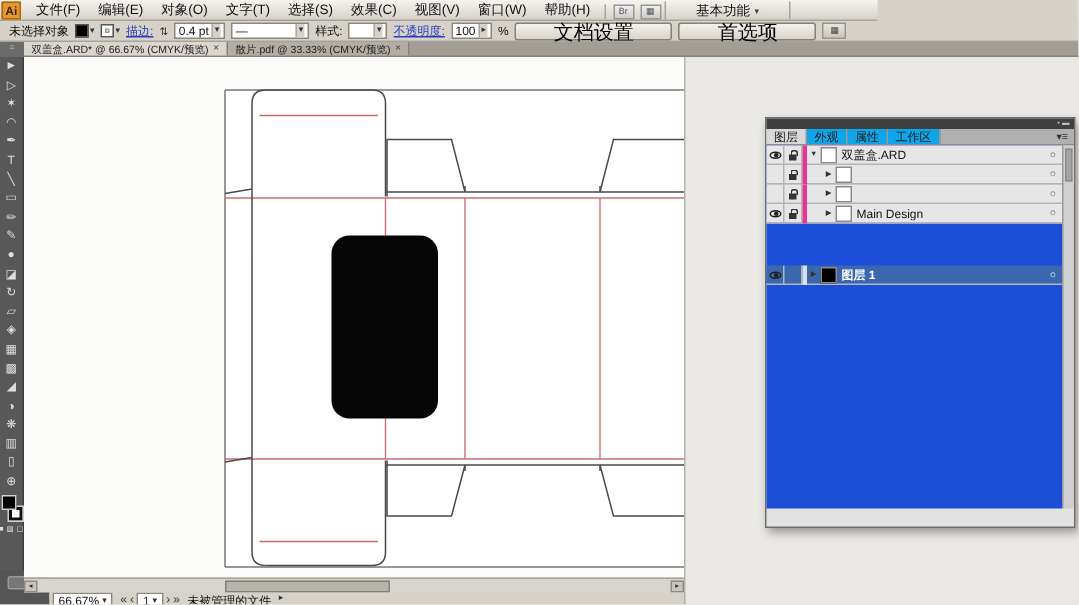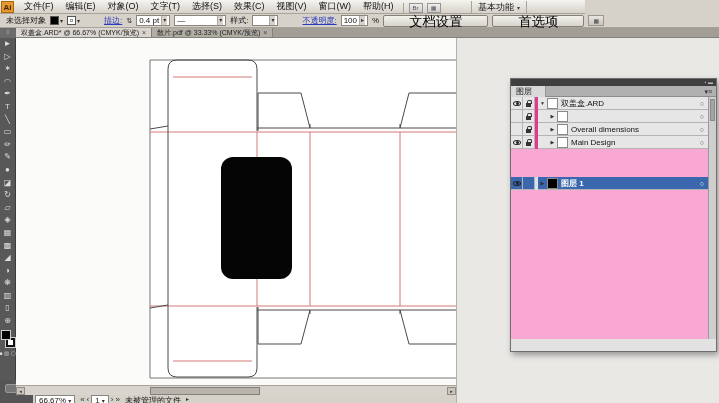--- a/index.html
+++ b/index.html
@@ -10,32 +10,32 @@
   .menubar { position:absolute; left:0; top:0; width:585px; height:14px;
     background:linear-gradient(#f6f4f0,#d6d2ca); border-bottom:1px solid #a8a49c;
     display:flex; align-items:flex-end; }
   .ai-logo { width:13px; height:12px; margin:0 4px 0 1px; background:#e8972f; border:1px solid #a86a10;
     color:#40280a; font-weight:bold; font-size:8px; display:flex; align-items:center; justify-content:center; }
   .menu-item { padding:0 6px; line-height:13px; white-space:nowrap; cursor:default; }
   .mb-sep { width:1px; height:10px; background:#a8a49c; margin:0 3px; }
   .mb-icon { width:14px; height:10px; border:1px solid #9a968e; background:linear-gradient(#eee,#ccc);
     font-size:6px; line-height:8px; text-align:center; color:#555; margin:0 2px; }
   .workspace { margin-left:auto; margin-right:58px; display:flex; align-items:center; gap:3px;
-    padding:0 6px; height:12px; border-left:1px solid #a8a49c; border-right:1px solid #a8a49c; }
+    padding:0 20px; height:12px; border-left:1px solid #a8a49c; border-right:1px solid #a8a49c; }
   .workspace .arr { font-size:6px; color:#444; }
 
   
   .controlbar { position:absolute; left:0; top:14px; width:719px; height:14px; background:#d6d2ca;
     border-bottom:1px solid #a8a49c; display:flex; align-items:center; gap:4px; padding-left:6px; font-size:8px; }
   .swatch-wrap { display:flex; align-items:center; gap:1px; }
   .swatch { width:9px; height:9px; border:1px solid #555; }
   .swatch.fill { background:#000; }
   .swatch.stroke { background:#fff; box-shadow:inset 0 0 0 2px #fff, inset 0 0 0 3px #999; }
   .tiny-arrow { font-size:6px; color:#333; }
-  .cb-link { color:#2b3bbb; text-decoration:underline; white-space:nowrap;margin-left:20px; }
+  .cb-link { color:#2b3bbb; text-decoration:underline; white-space:nowrap; }
   .combo { background:#fff; border:1px solid #8a867e; height:11px; display:flex; align-items:center;
     padding:0 2px; gap:2px; white-space:nowrap; }
   .combo .arr { font-size:6px; color:#333; background:#d6d2ca; border-left:1px solid #aaa; padding:0 1px; height:9px; line-height:9px;}
   .spin { font-size:7px; color:#333; }
   .cb-btn { border:1px solid #84807a; background:linear-gradient(#f3f1ec,#d8d4cc); border-radius:2px;
     padding:0 25px; height:12px; line-height:11px; white-space:nowrap; }
   .cb-icon-group { width:16px; height:11px; border:1px solid #9a968e; background:linear-gradient(#e8e6e1,#c9c5bd);
     font-size:6px; text-align:center; line-height:10px; color:#444; }
 
   
@@ -78,21 +78,21 @@
   .sb-msg { white-space:nowrap; }
 
   
   .layers-panel { position:absolute; left:510px; top:78px; width:207px; height:274px; background:#e2e2e2;
     border:1px solid #6e6e6e; box-shadow:2px 3px 6px rgba(0,0,0,.35); }
   .lp-header { height:7px; background:#3f3f3f; color:#bbb; font-size:5px; line-height:6px; text-align:right; padding-right:3px; }
   .lp-tabs { height:11px; background:#b0b0b0; border-bottom:1px solid #8c8c8c; display:flex; font-size:8px; }
   .lp-tab { padding:0 5px; line-height:11px; border-right:1px solid #979797; background:#0ea5e9; color:#1a1a1a; white-space:nowrap; }
   .lp-tab.active { background:#d9d9d9; }
   .lp-menu { margin-left:auto; padding-right:4px; font-size:7px; color:#333; line-height:11px; }
-  .lp-list { position:absolute; left:0; top:18px; right:8px; bottom:12px; background:#f9a8d4; }
+  .lp-list { position:absolute; left:0; top:18px; right:8px; bottom:12px; background:#1d4ed8; }
   .lp-row { height:13px; display:flex; align-items:center; border-bottom:1px solid #b4b4b4; background:#e6e6e6; font-size:8px; position:relative; }
   .col-eye,.col-lock { width:12px; height:13px; border-right:1px solid #b4b4b4; display:flex; align-items:center; justify-content:center; flex:none; }
   .eye-icon { width:8px; height:5px; border:1px solid #222; border-radius:50%; position:relative; visibility:hidden; }
   .eye-icon::after { content:""; position:absolute; left:2px; top:0.5px; width:3px; height:3px; background:#222; border-radius:50%; }
   .lp-row.eye .eye-icon { visibility:visible; }
   .lock-icon { width:5px; height:4px; background:#333; position:relative; margin-top:3px; visibility:hidden; }
   .lock-icon::before { content:""; position:absolute; top:-3px; left:0.5px; width:3px; height:3px;
     border:1px solid #333; border-bottom:none; border-radius:2px 2px 0 0; }
   .lp-row.lock .lock-icon { visibility:visible; }
   .colorbar { width:3px; height:13px; background:#e23a92; flex:none; }
@@ -284,21 +284,21 @@
     <span>›</span>
     <span>»</span>
   </span>
   <span class="sb-msg">未被管理的文件</span>
   <span class="tiny-arrow">▸</span>
 </div>
 
 <div class="layers-panel">
   <div class="lp-header">▪ ▬</div>
   <div class="lp-tabs">
-    <div style="display:flex;flex-direction:column;">
+    <div style="display:flex;">
 
     <div class="lp-tab active">图层</div>
         <div class="lp-tab">外观</div>
         <div class="lp-tab">属性</div>
         <div class="lp-tab">工作区</div>
       </div>
     <span class="lp-menu">▾≡</span>
   </div>
   <div class="lp-list">
 
@@ -330,21 +330,20 @@
       <div class="lp-row lock sub">
         <span class="col-eye">
           <span class="eye-icon"></span>
         </span>
         <span class="col-lock">
           <span class="lock-icon"></span>
         </span>
         <span class="colorbar"></span>
         <span class="tri">▶</span>
         <span class="thumb"></span>
-        <span class="lp-label">Overall dimensions</span>
         <span class="target">○</span>
       </div>
       <div class="lp-row eye lock sub">
         <span class="col-eye">
           <span class="eye-icon"></span>
         </span>
         <span class="col-lock">
           <span class="lock-icon"></span>
         </span>
         <span class="colorbar"></span>

